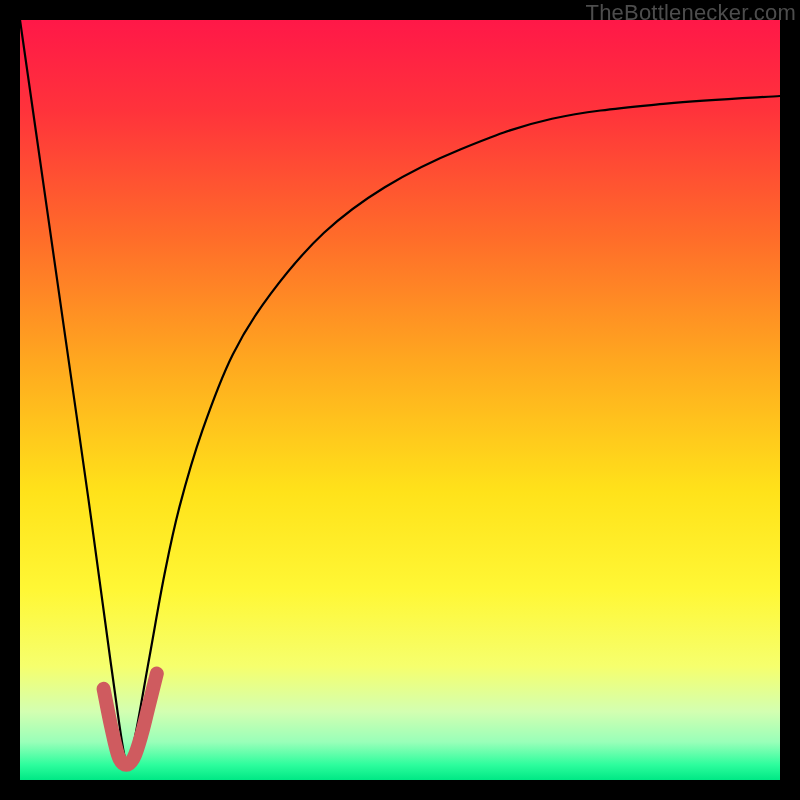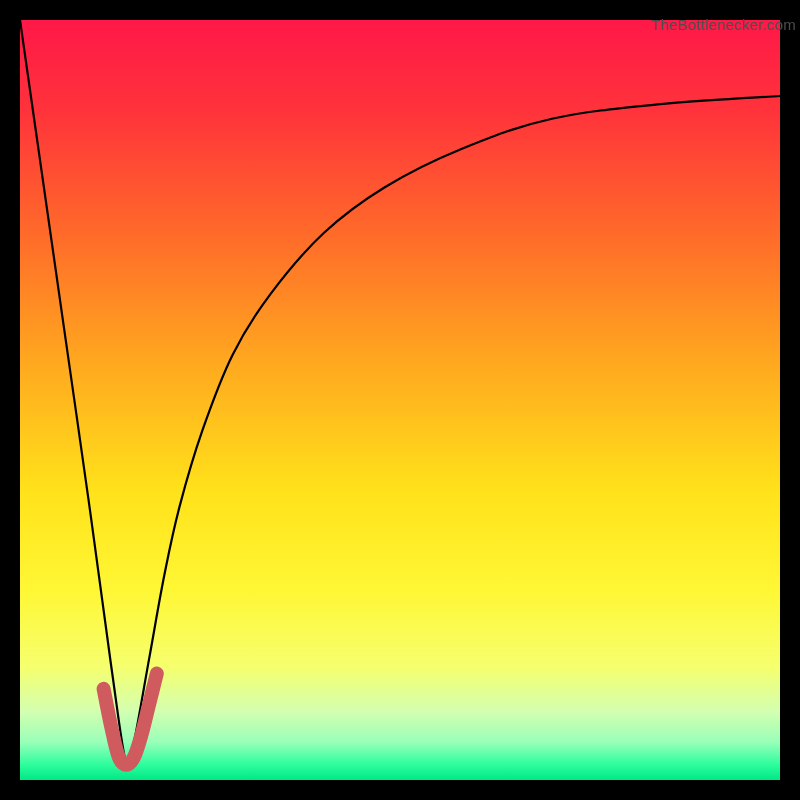--- a/index.html
+++ b/index.html
@@ -28,24 +28,24 @@
   .gradient {
     position: absolute;
     inset: 0;
   }
   .curve-layer {
     position: absolute;
     inset: 0;
   }
   .watermark {
     position: absolute;
-    top: 16px;
+    top: 0;
     right: 4px;
     color: #4d4d4d;
-    font-size: 15px;
+    font-size: 22px;
     font-weight: 400;
     letter-spacing: 0.2px;
   }
 </style>
 </head>
 <body>
 
 <div class="frame">
 
   <div class="plot-area">

